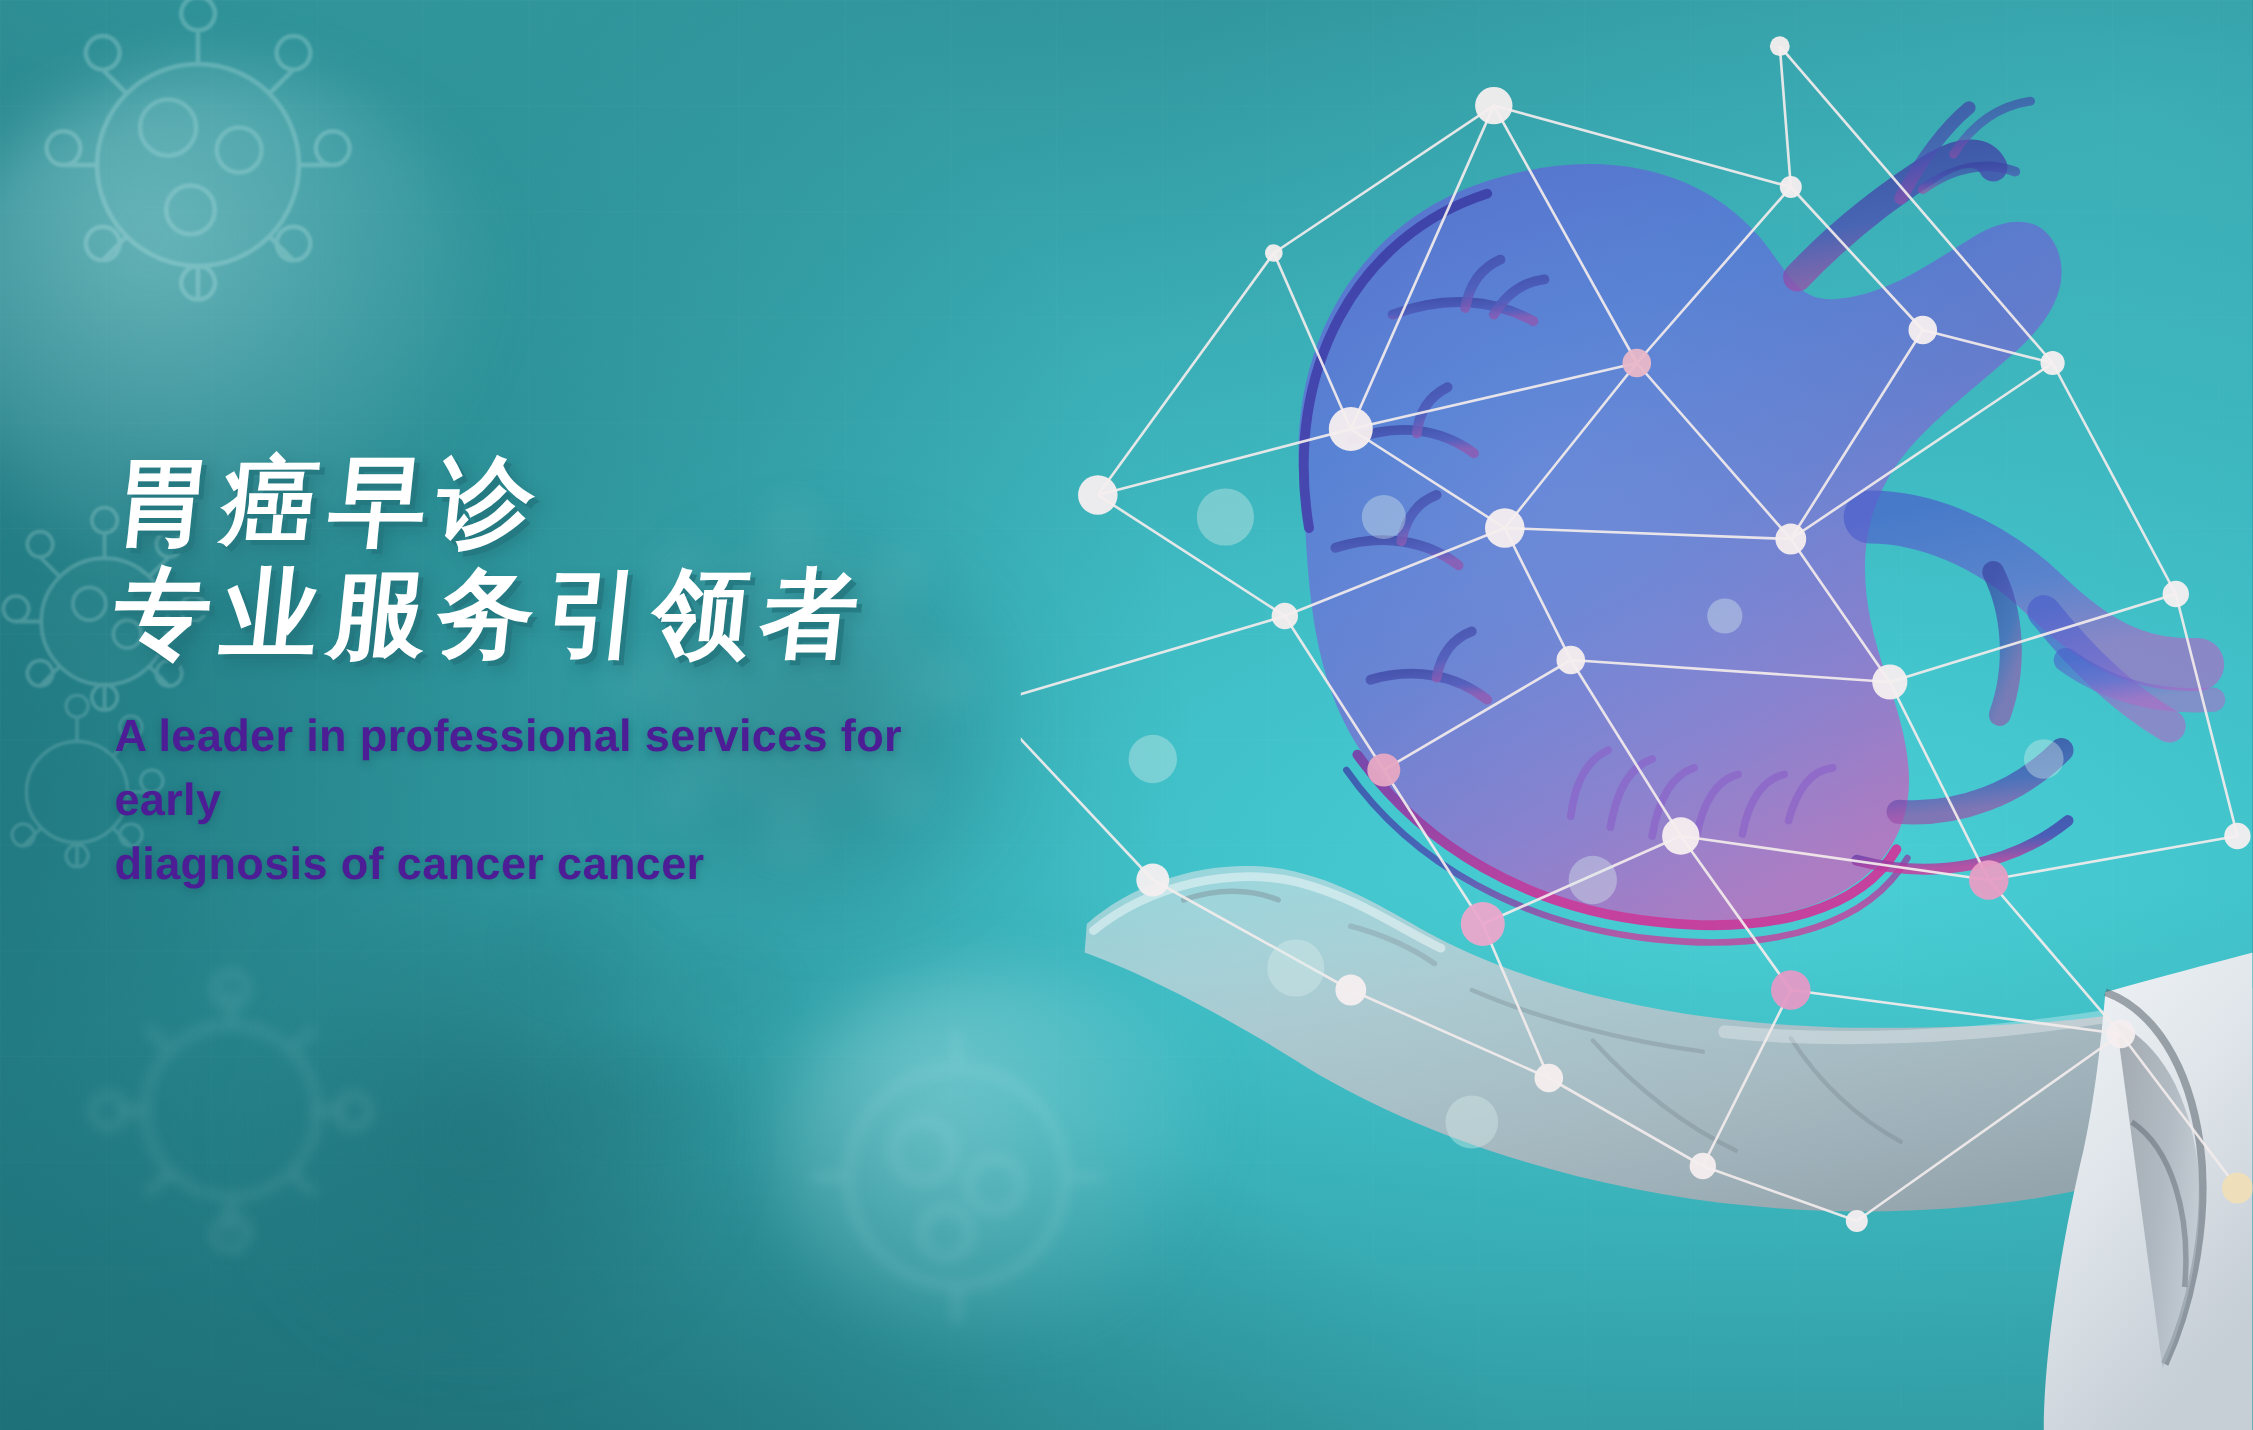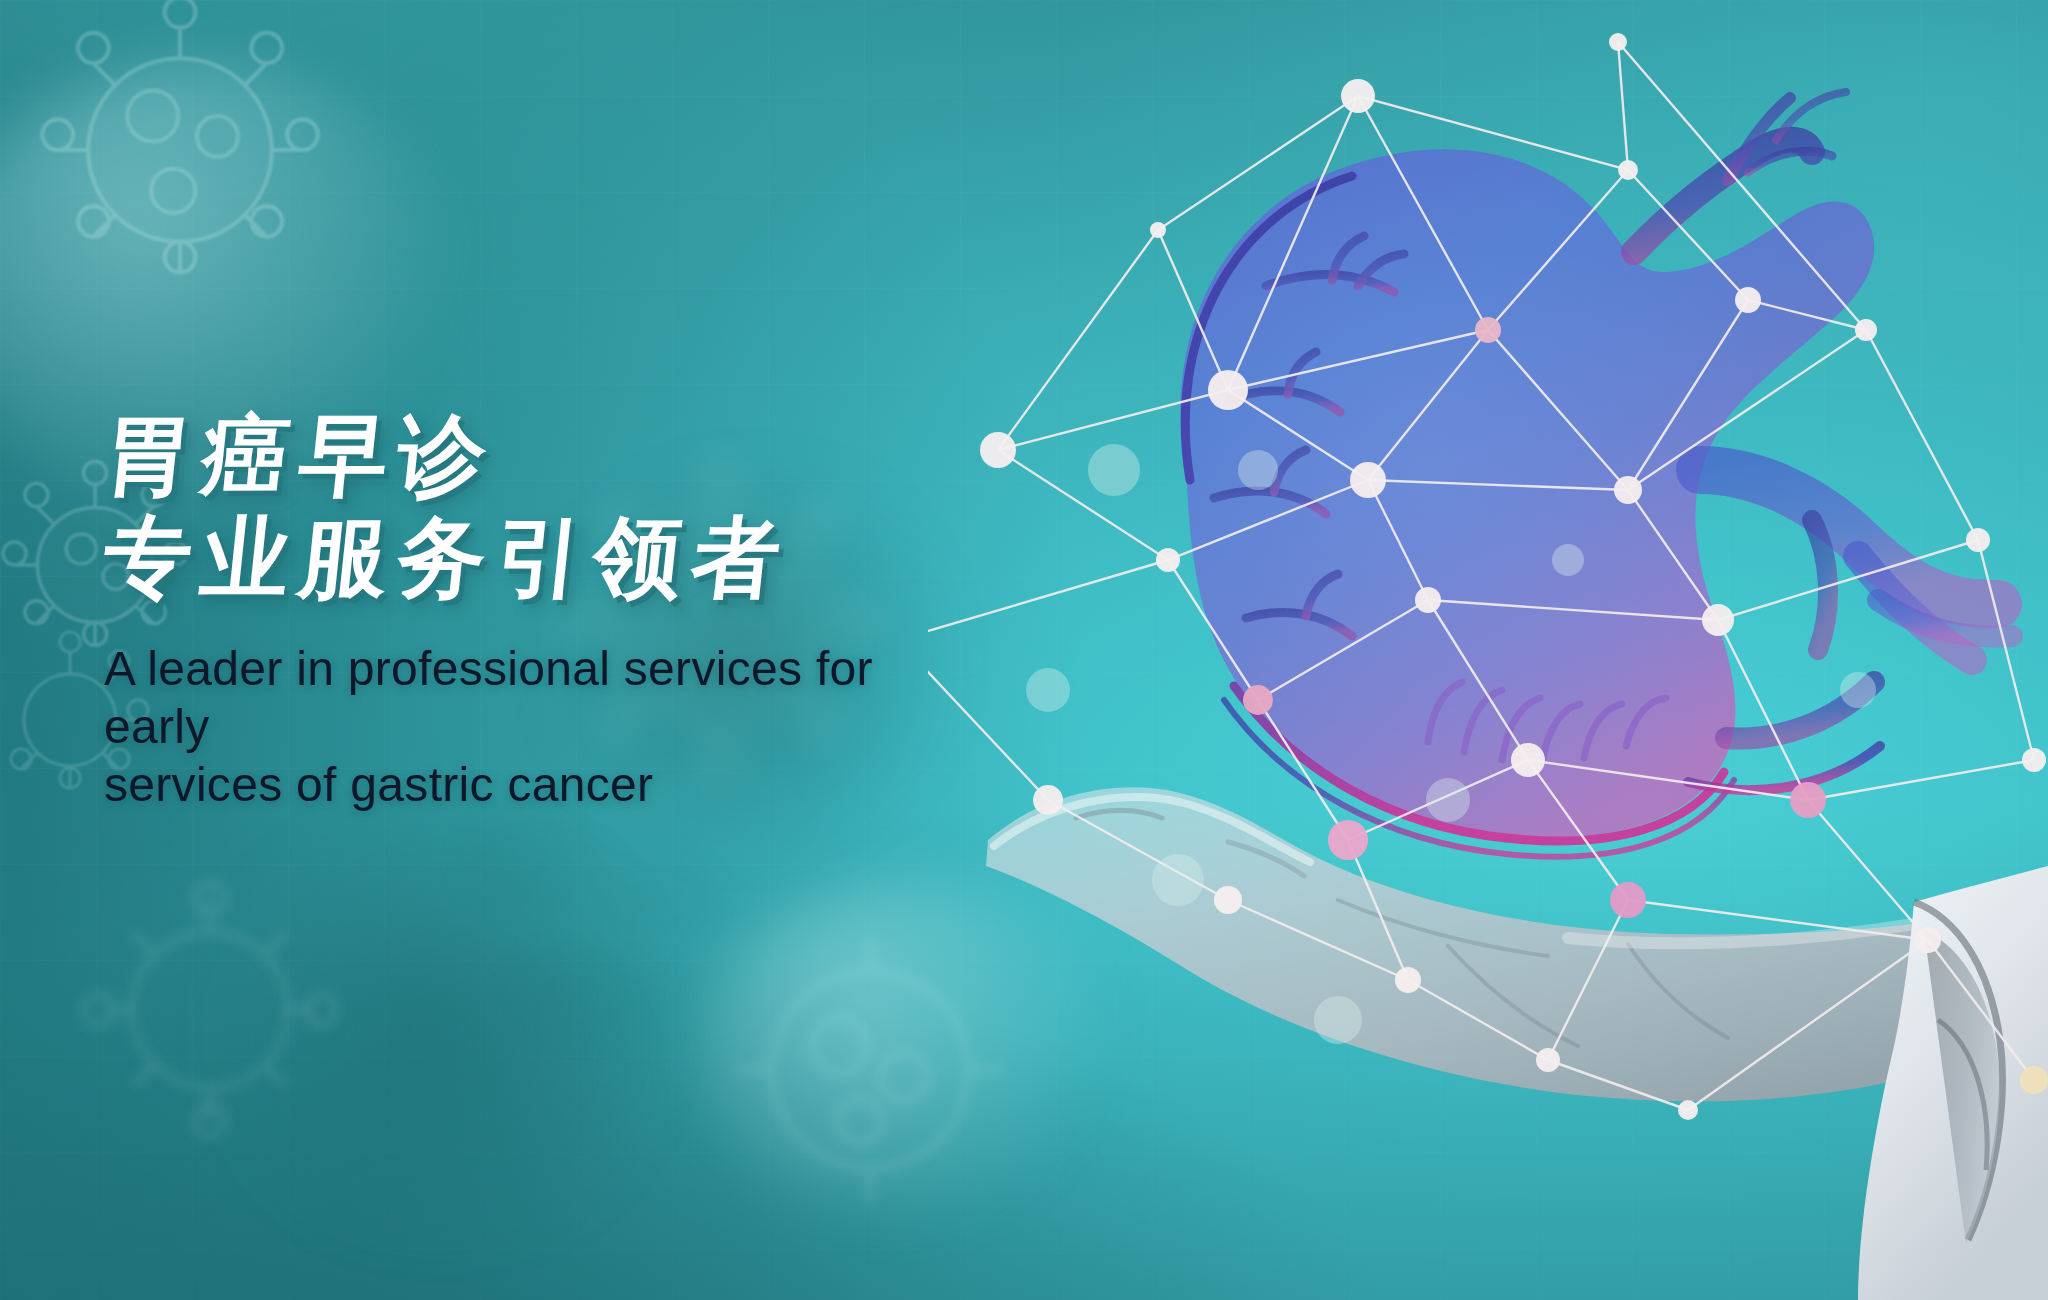--- a/index.html
+++ b/index.html
@@ -72,24 +72,24 @@
     color:#ffffff;
     white-space:nowrap;
     transform:skewX(-6deg);
     text-shadow:
         5px 5px 0 rgba(36,120,128,.85),
         8px 8px 14px rgba(20,80,88,.35);
   }
   .cn-line.l2{margin-top:-2px;}
   .en-block{
     margin-top:30px;
-    font-size:48px;
+    font-size:41px;
     line-height:58px;
-    font-weight:400;
-    color:#0f172a;
+    font-weight:700;
+    color:#4c1d95;
     letter-spacing:.3px;
     text-shadow:0 2px 8px rgba(16,72,80,.40);
     max-width:790px;
   }
 
   
   .illus{position:absolute;right:0;top:0;width:1120px;height:1300px;z-index:20;}
   .illus svg{position:absolute;inset:0;width:100%;height:100%;}
   .net-layer{z-index:30;}
 </style>
@@ -425,17 +425,17 @@
         <circle cx="410" cy="1020" r="24"></circle>
       </g>
     </svg>
   </div>
 
   <div class="copy">
     <div class="cn-line l1">胃癌早诊</div>
     <div class="cn-line l2">专业服务引领者</div>
     <div class="en-block">
       <div>A leader in professional services for early</div>
-      <div>services of gastric cancer</div>
+      <div>diagnosis of cancer cancer</div>
     </div>
   </div>
 
 </div>
 
 </body></html>

